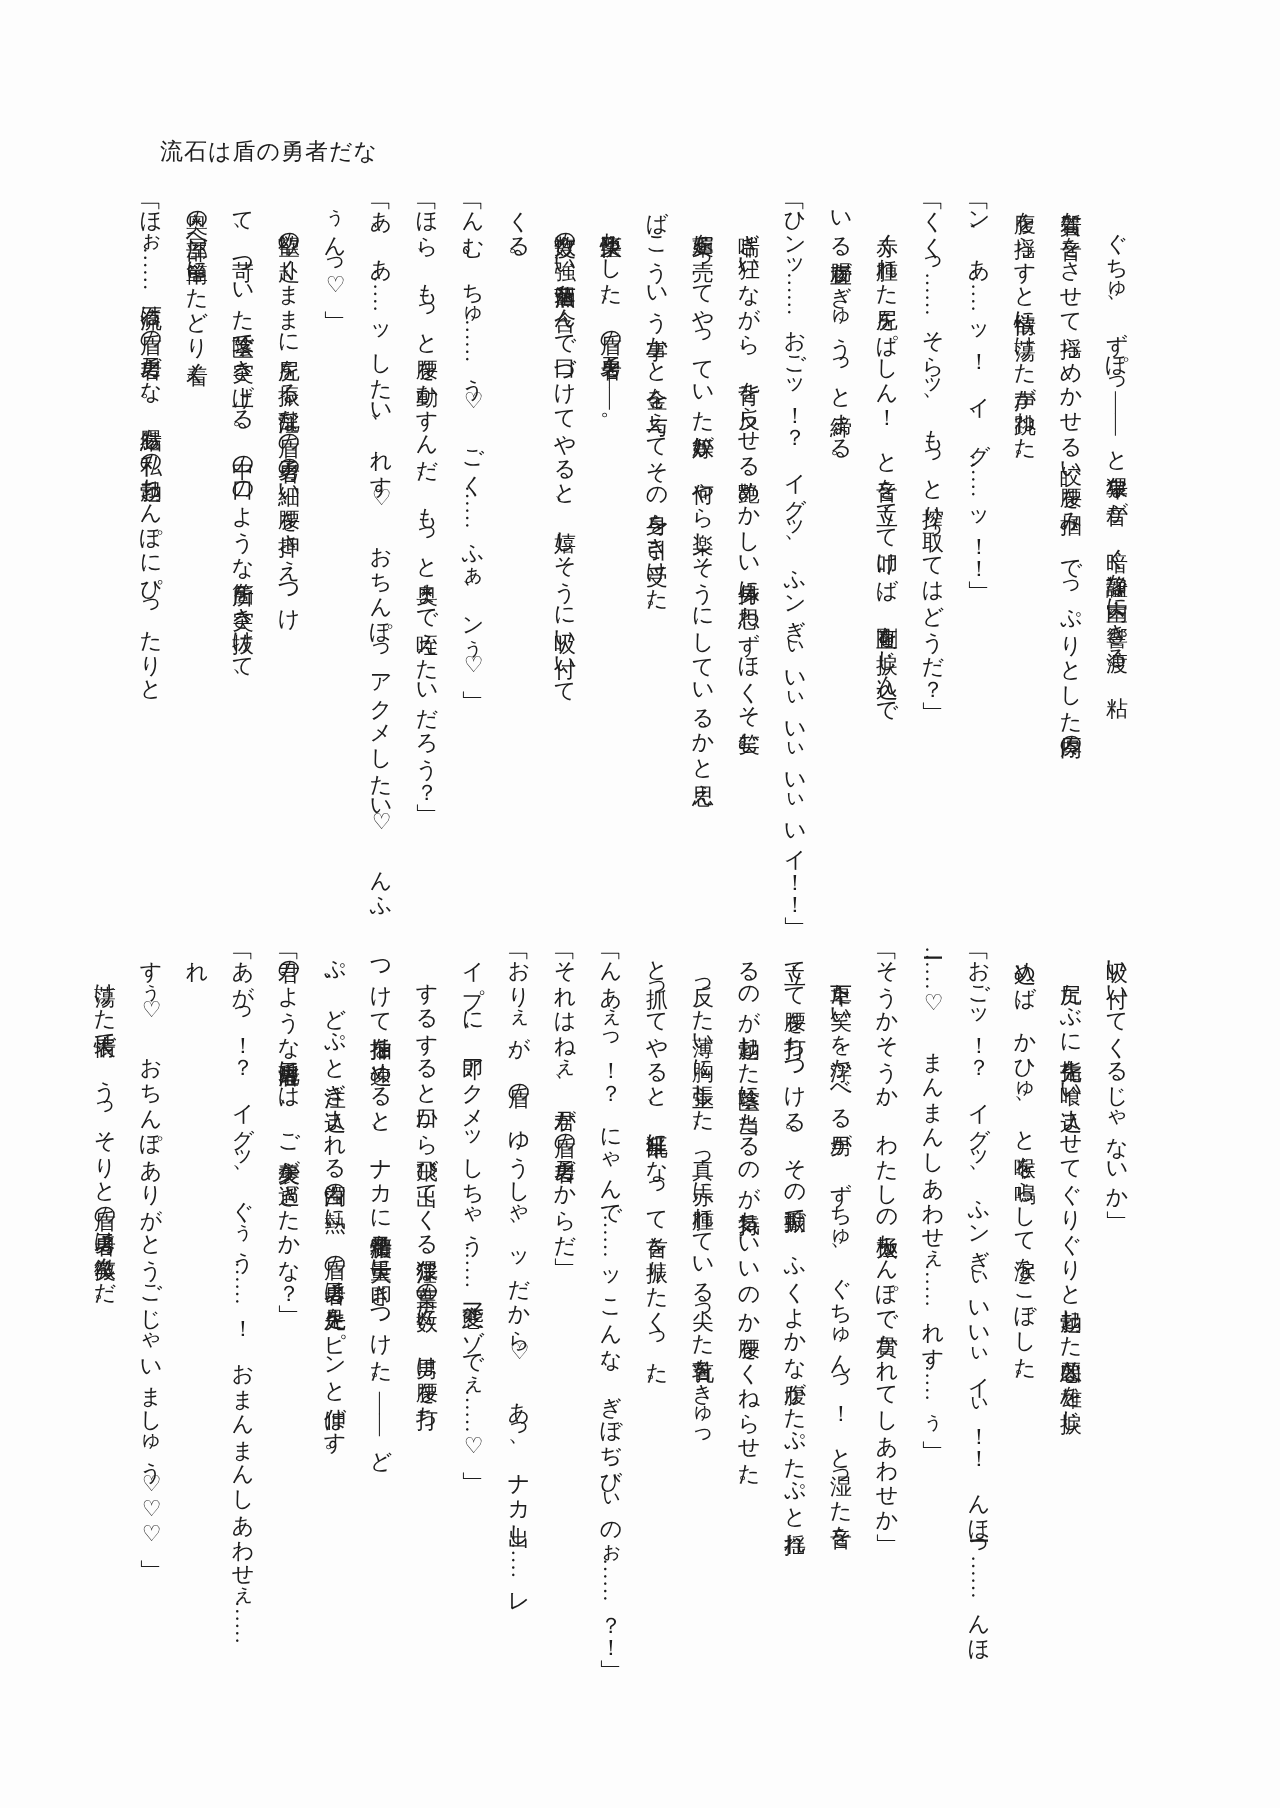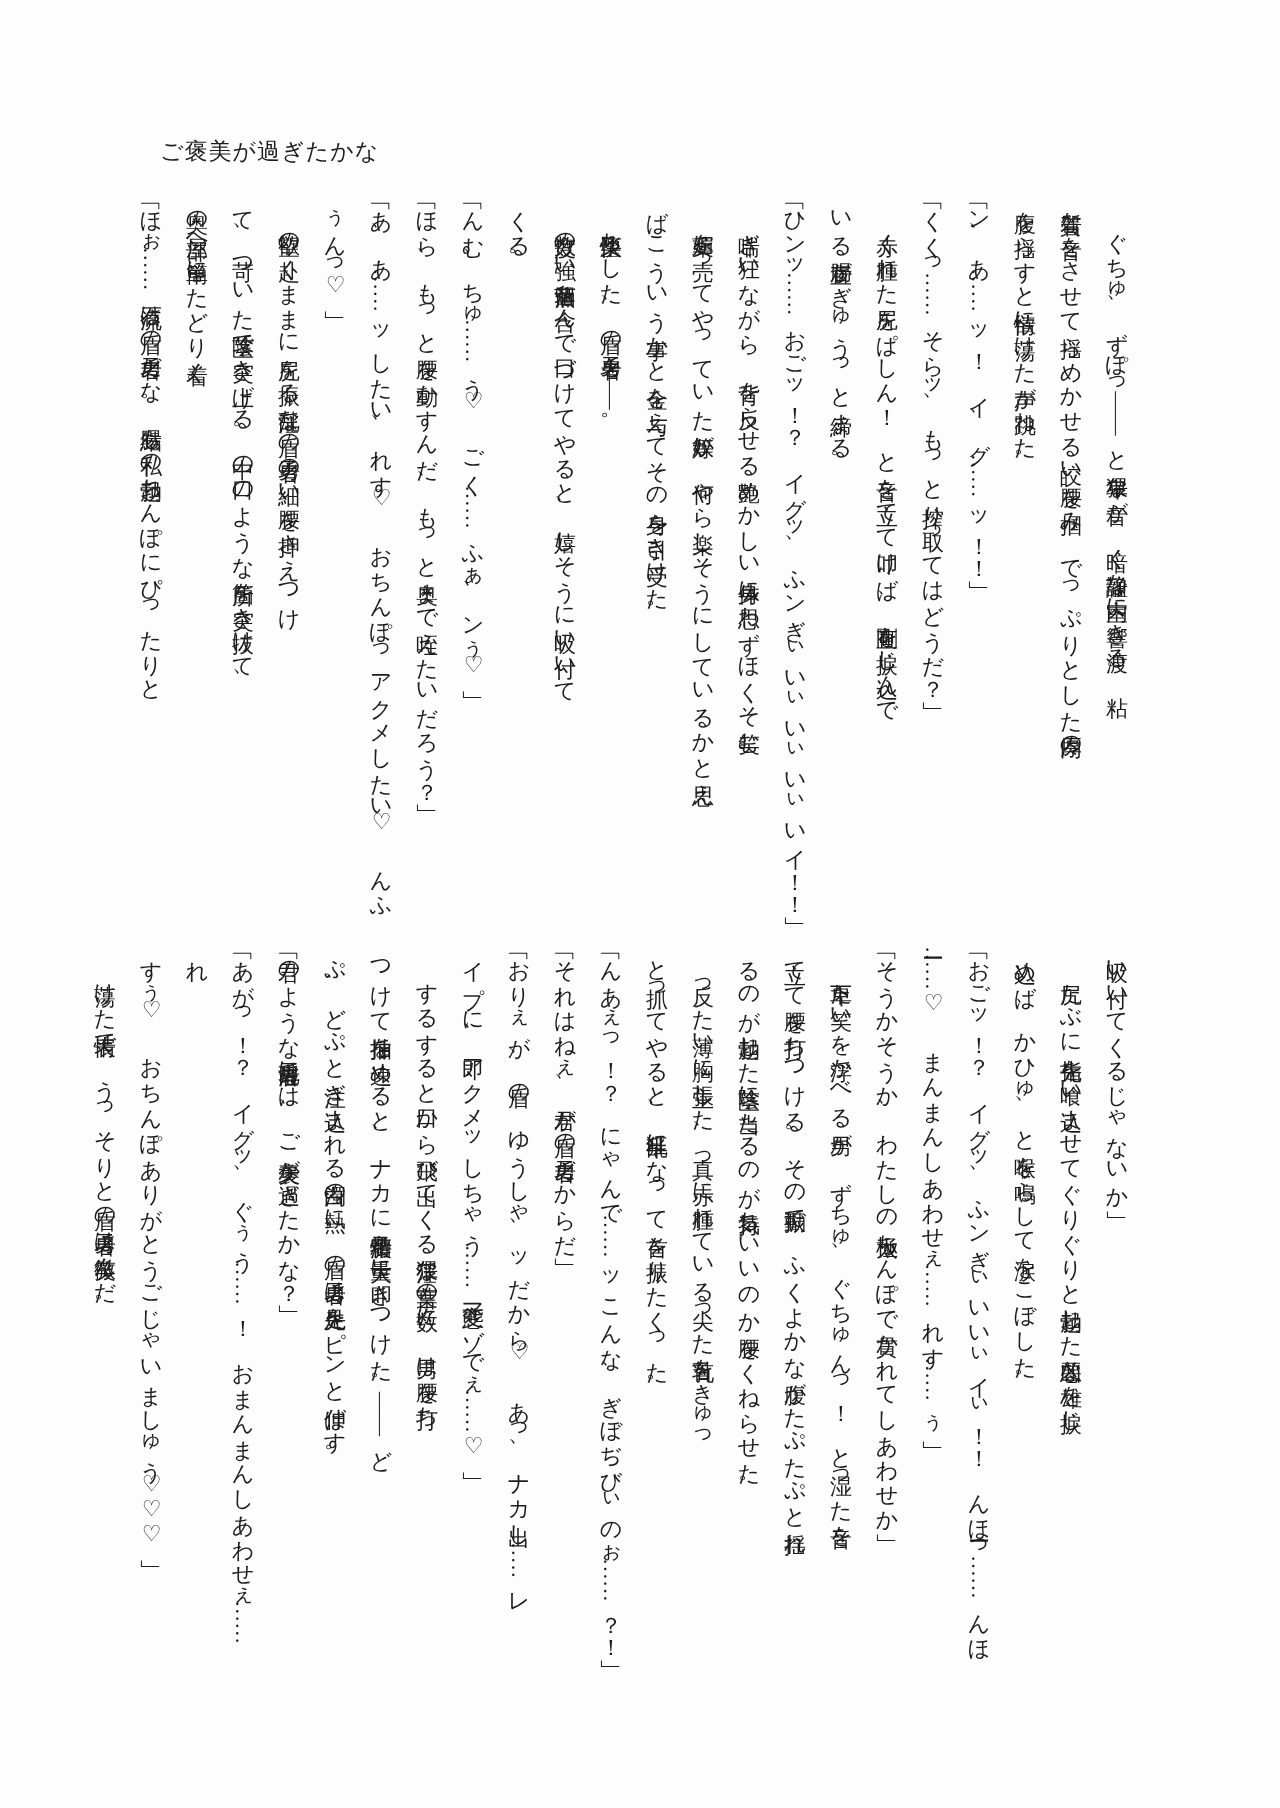--- a/index.html
+++ b/index.html
@@ -39,21 +39,21 @@
     margin: 0;
     padding: 0;
     font-size: 22px;
     line-height: 46px;   
     letter-spacing: 0;
   }
 </style>
 </head>
 <body>
 
-<h1 class="page-title">ご褒美が過ぎたかな</h1>
+<h1 class="page-title">流石は盾の勇者だな</h1>
 
 <div class="band band-upper">
     <p class="vline">　ぐちゅ、ずぽっ――と卑猥な音が、暗く静謐な室内に響き渡る。粘</p>
     <p class="vline">着質な音をさせて揺らめかせる皎い腰を掴み、でっぷりとした肉厚の</p>
     <p class="vline">腹を揺らすと情欲に蕩けた声が跳ねた。</p>
     <p class="vline">「ン、あ……ッ！　イ、グ……ッ！！」</p>
     <p class="vline">「くくっ……そらッ、もっと搾り取ってはどうだ？」</p>
     <p class="vline">　赤く腫れた尻をぱしん！　と音を立てて叩けば、剛直を捩じ込んで</p>
     <p class="vline">いる直腸がぎゅうっと締まる。</p>
     <p class="vline">「ひンッ……おごッ！？　イグッ、ふンぎぃいぃいぃいぃいイ！！」</p>

